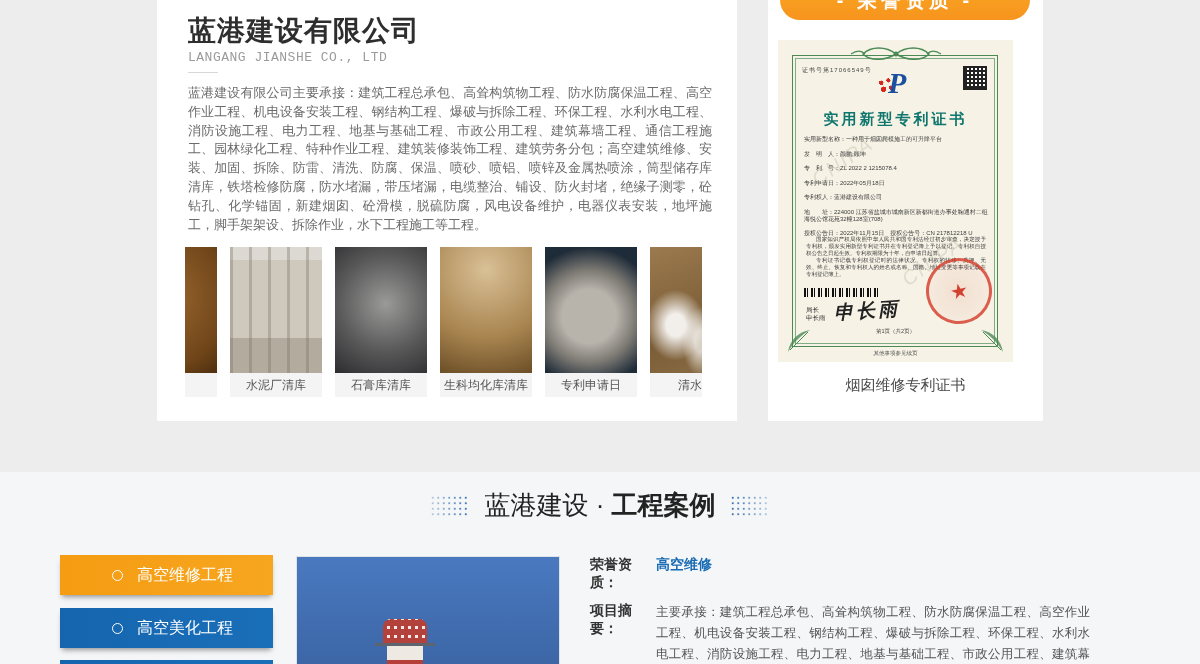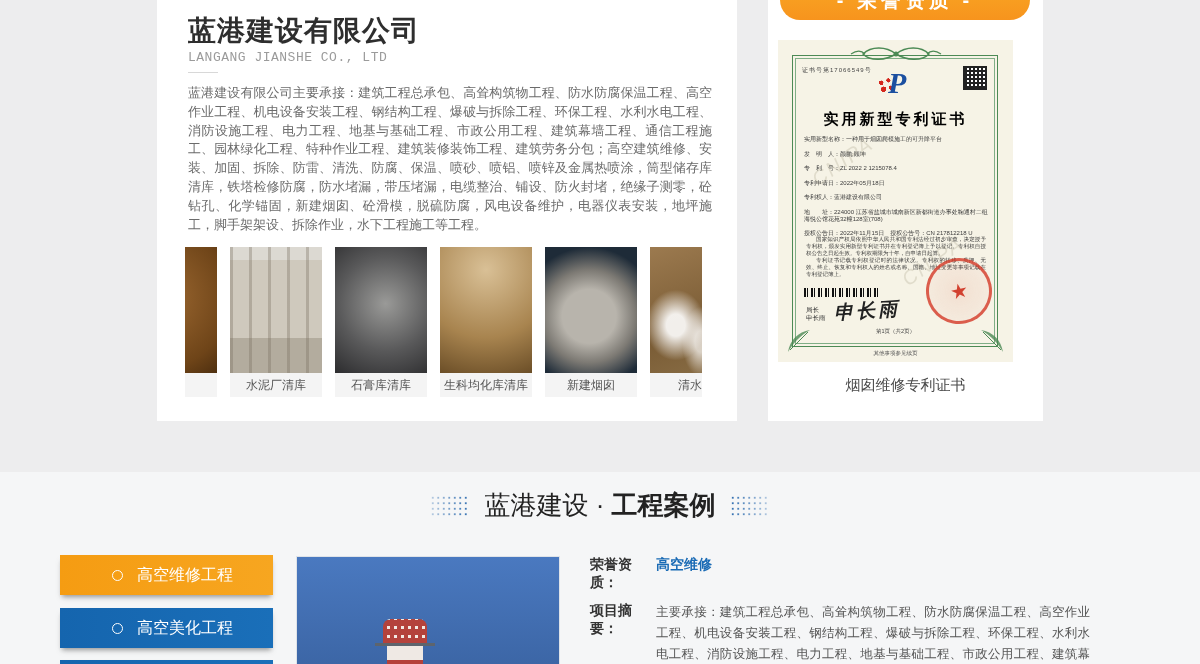--- a/index.html
+++ b/index.html
@@ -53,21 +53,21 @@
   .cert-logo { position:absolute; left:100px; top:26px; width:36px; height:34px; }
   .logo-p { position:absolute; left:10px; top:0; font-size:30px; font-weight:bold; color:#1b4fa0; font-family:"Liberation Serif",serif; font-style:italic; }
   .logo-red { position:absolute; left:0; top:12px; width:16px; height:16px;
      background:radial-gradient(circle at 20% 30%, #d5281e 2.2px, transparent 2.4px),
                 radial-gradient(circle at 65% 15%, #d5281e 2px, transparent 2.2px),
                 radial-gradient(circle at 35% 70%, #d5281e 2.6px, transparent 2.8px),
                 radial-gradient(circle at 80% 60%, #d5281e 2px, transparent 2.2px); }
   .cert-qr { position:absolute; right:26px; top:26px; width:24px; height:24px; border:2px solid #222;
      background:repeating-linear-gradient(0deg,#222 0 2px,transparent 2px 4px),
                 repeating-linear-gradient(90deg,#222 0 2px,#fff 2px 4px); }
-  .cert-title { position:absolute; left:0; width:100%; top:70px; text-align:center; font-size:15px; font-weight:bold; letter-spacing:3px; color:#000000; font-family:"Liberation Serif","DejaVu Serif",serif; }
+  .cert-title { position:absolute; left:0; width:100%; top:70px; text-align:center; font-size:15px; font-weight:bold; letter-spacing:3px; color:#0f766e; font-family:"Liberation Serif","DejaVu Serif",serif; }
   .cert-fields { position:absolute; left:26px; top:96px; width:184px; font-size:6px; color:#3c3c3c; }
   .cert-fields .row { margin-bottom:7.5px; line-height:7px; }
   .cert-body { position:absolute; left:28px; top:196px; width:180px; font-size:5.5px; line-height:7px; color:#3a3a3a; text-align:justify; text-indent:10px; }
   .cert-barcode { position:absolute; left:26px; top:248px; width:74px; height:9px;
      background:repeating-linear-gradient(90deg,#111 0 2px,#f6f3e6 2px 3px,#111 3px 4px,#f6f3e6 4px 7px); }
   .cert-signer { position:absolute; left:28px; top:266px; font-size:6.5px; color:#333; line-height:8px; }
   .cert-sign { position:absolute; left:56px; top:258px; font-size:19px; font-weight:bold; font-style:italic; color:#222; transform:rotate(-4deg); letter-spacing:3px; font-family:"DejaVu Serif",serif; }
   .cert-seal { position:absolute; left:148px; top:218px; width:66px; height:66px; border-radius:50%; border:3px solid rgba(211,58,40,.8); transform:rotate(-12deg);
      display:flex; align-items:center; justify-content:center; background:radial-gradient(circle, rgba(224,80,60,.12), rgba(224,80,60,.02)); }
   .cert-seal span { color:rgba(206,48,30,.9); font-size:20px; }
@@ -127,21 +127,21 @@
       <div class="thumb">
         <div class="thumb-img g3"></div>
         <div class="thumb-cap">石膏库清库</div>
       </div>
       <div class="thumb">
         <div class="thumb-img g4"></div>
         <div class="thumb-cap">生科均化库清库</div>
       </div>
       <div class="thumb">
         <div class="thumb-img g5"></div>
-        <div class="thumb-cap">新建烟囱</div>
+        <div class="thumb-cap">专利申请日</div>
       </div>
       <div class="thumb">
         <div class="thumb-img g6"></div>
         <div class="thumb-cap">清水池</div>
       </div>
     </div>
   </div>
 </div>
 
 <div class="panel panel-honor">

